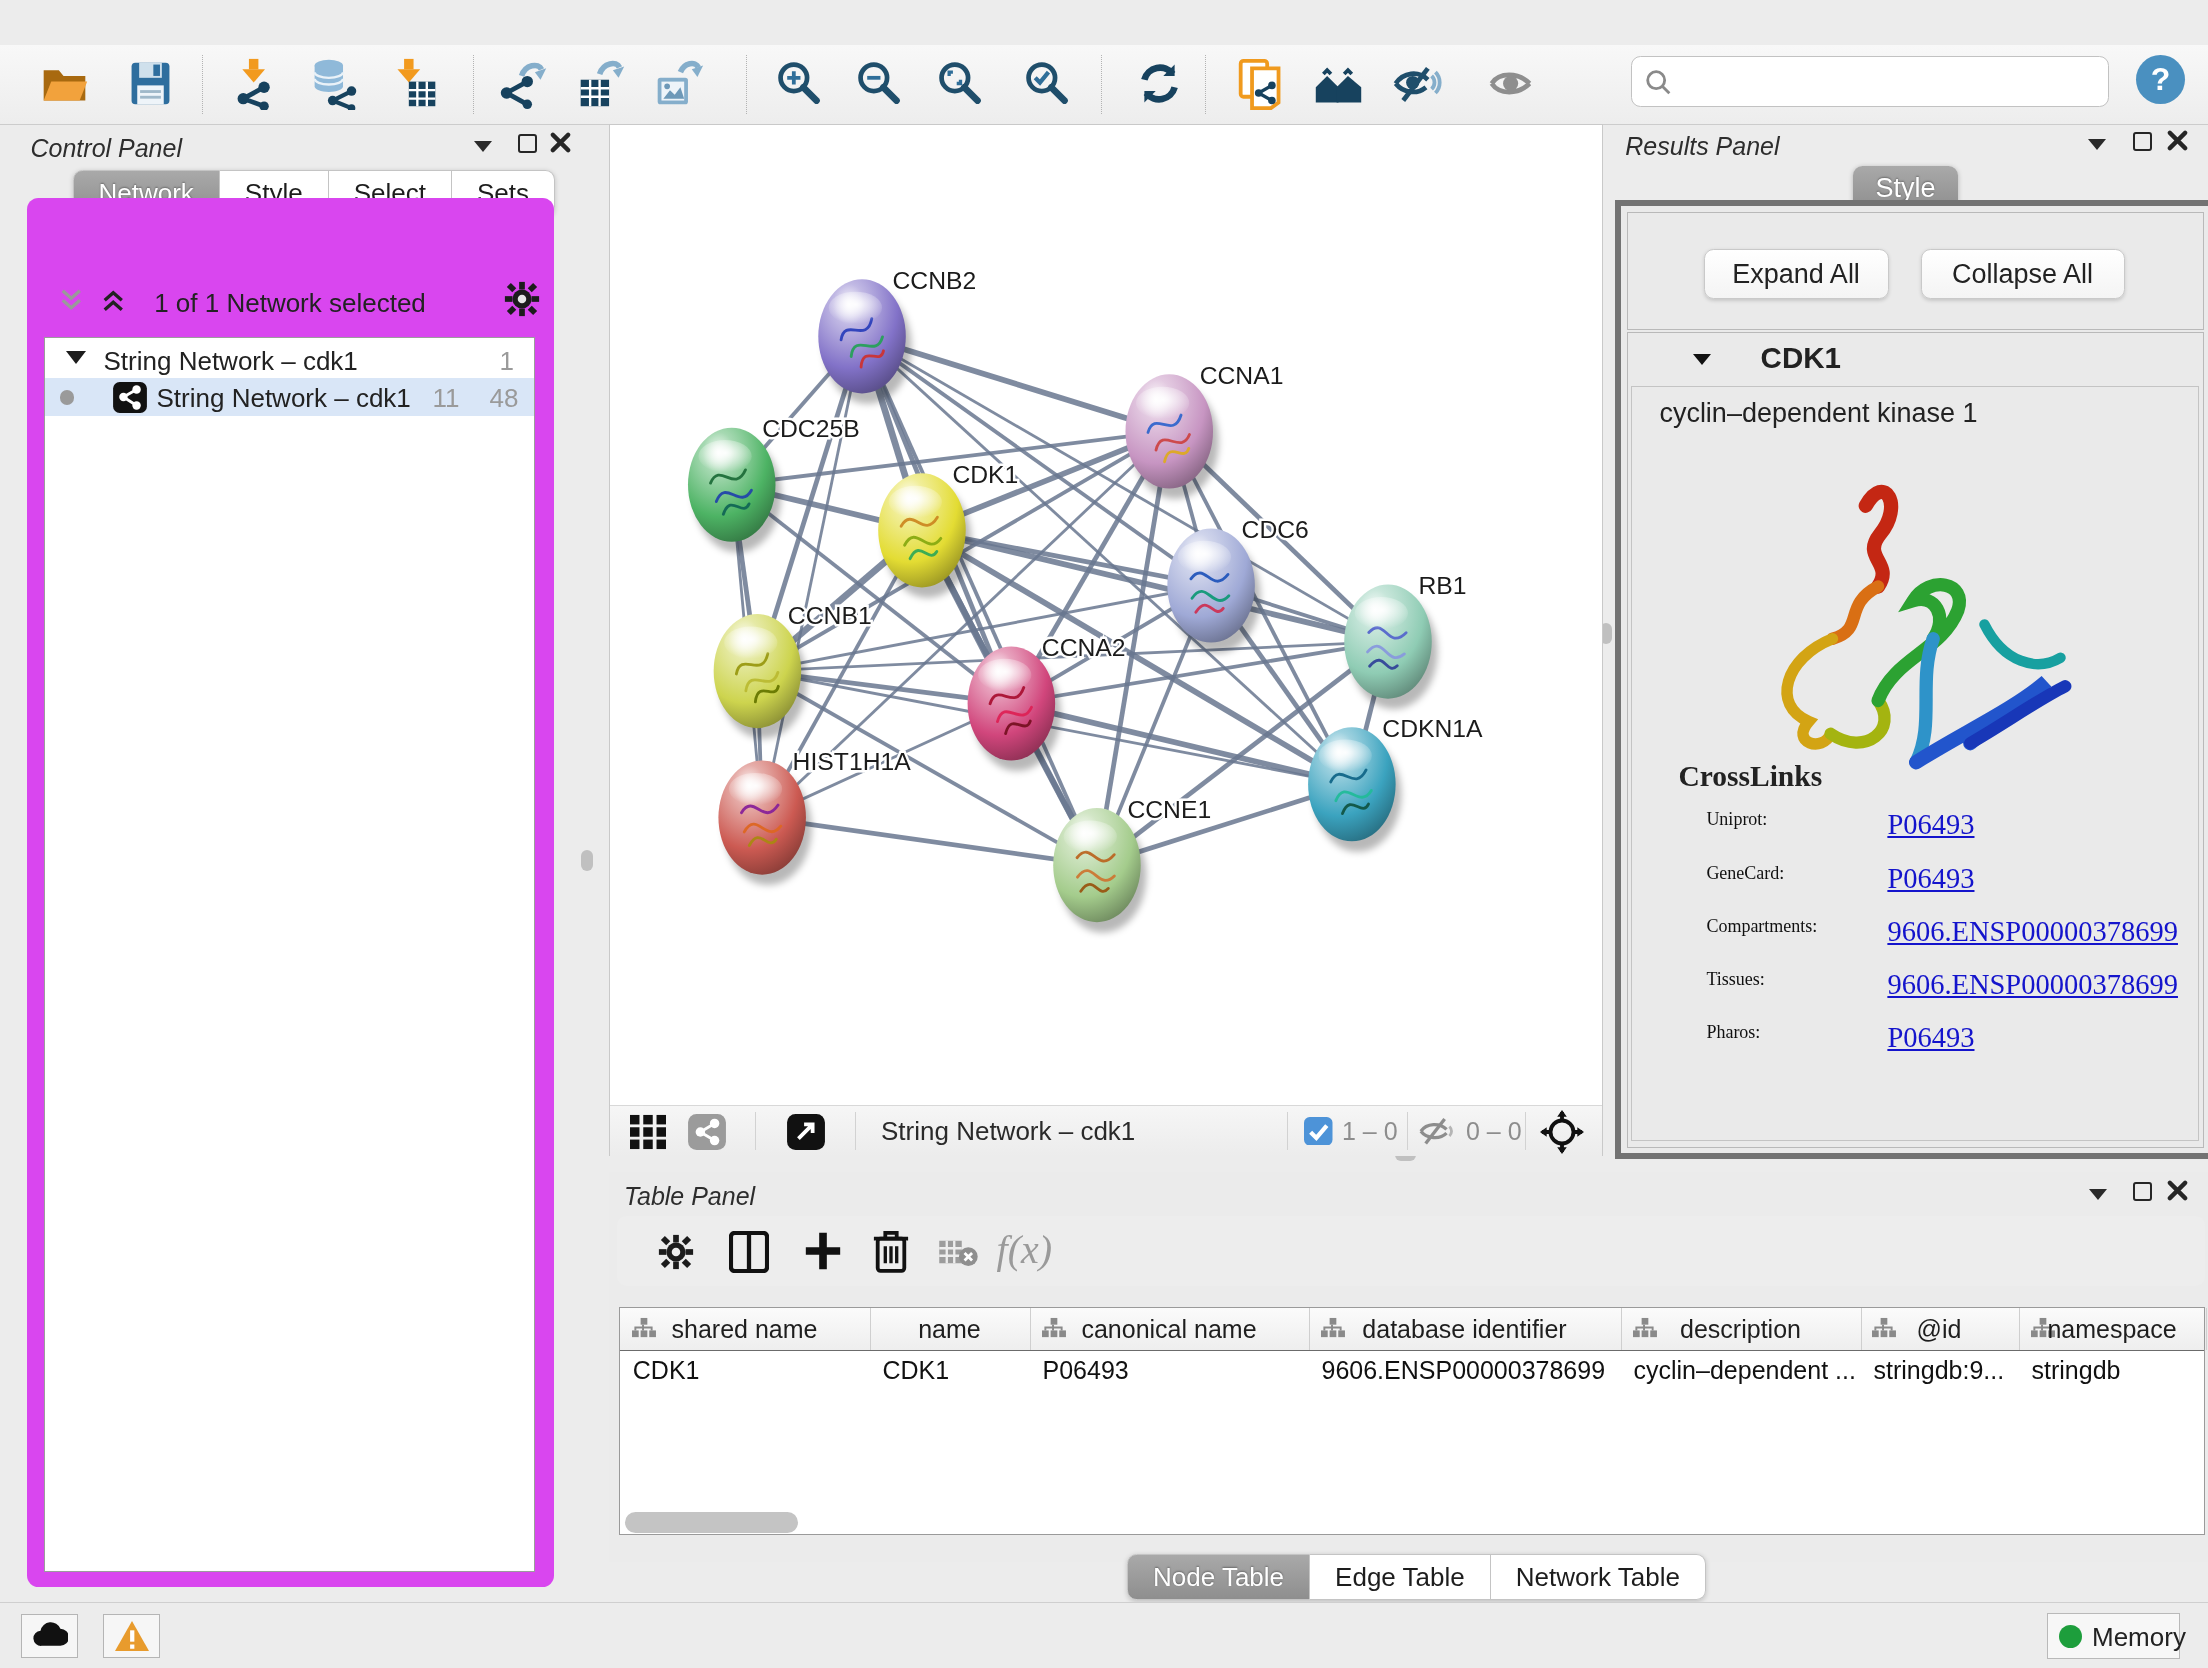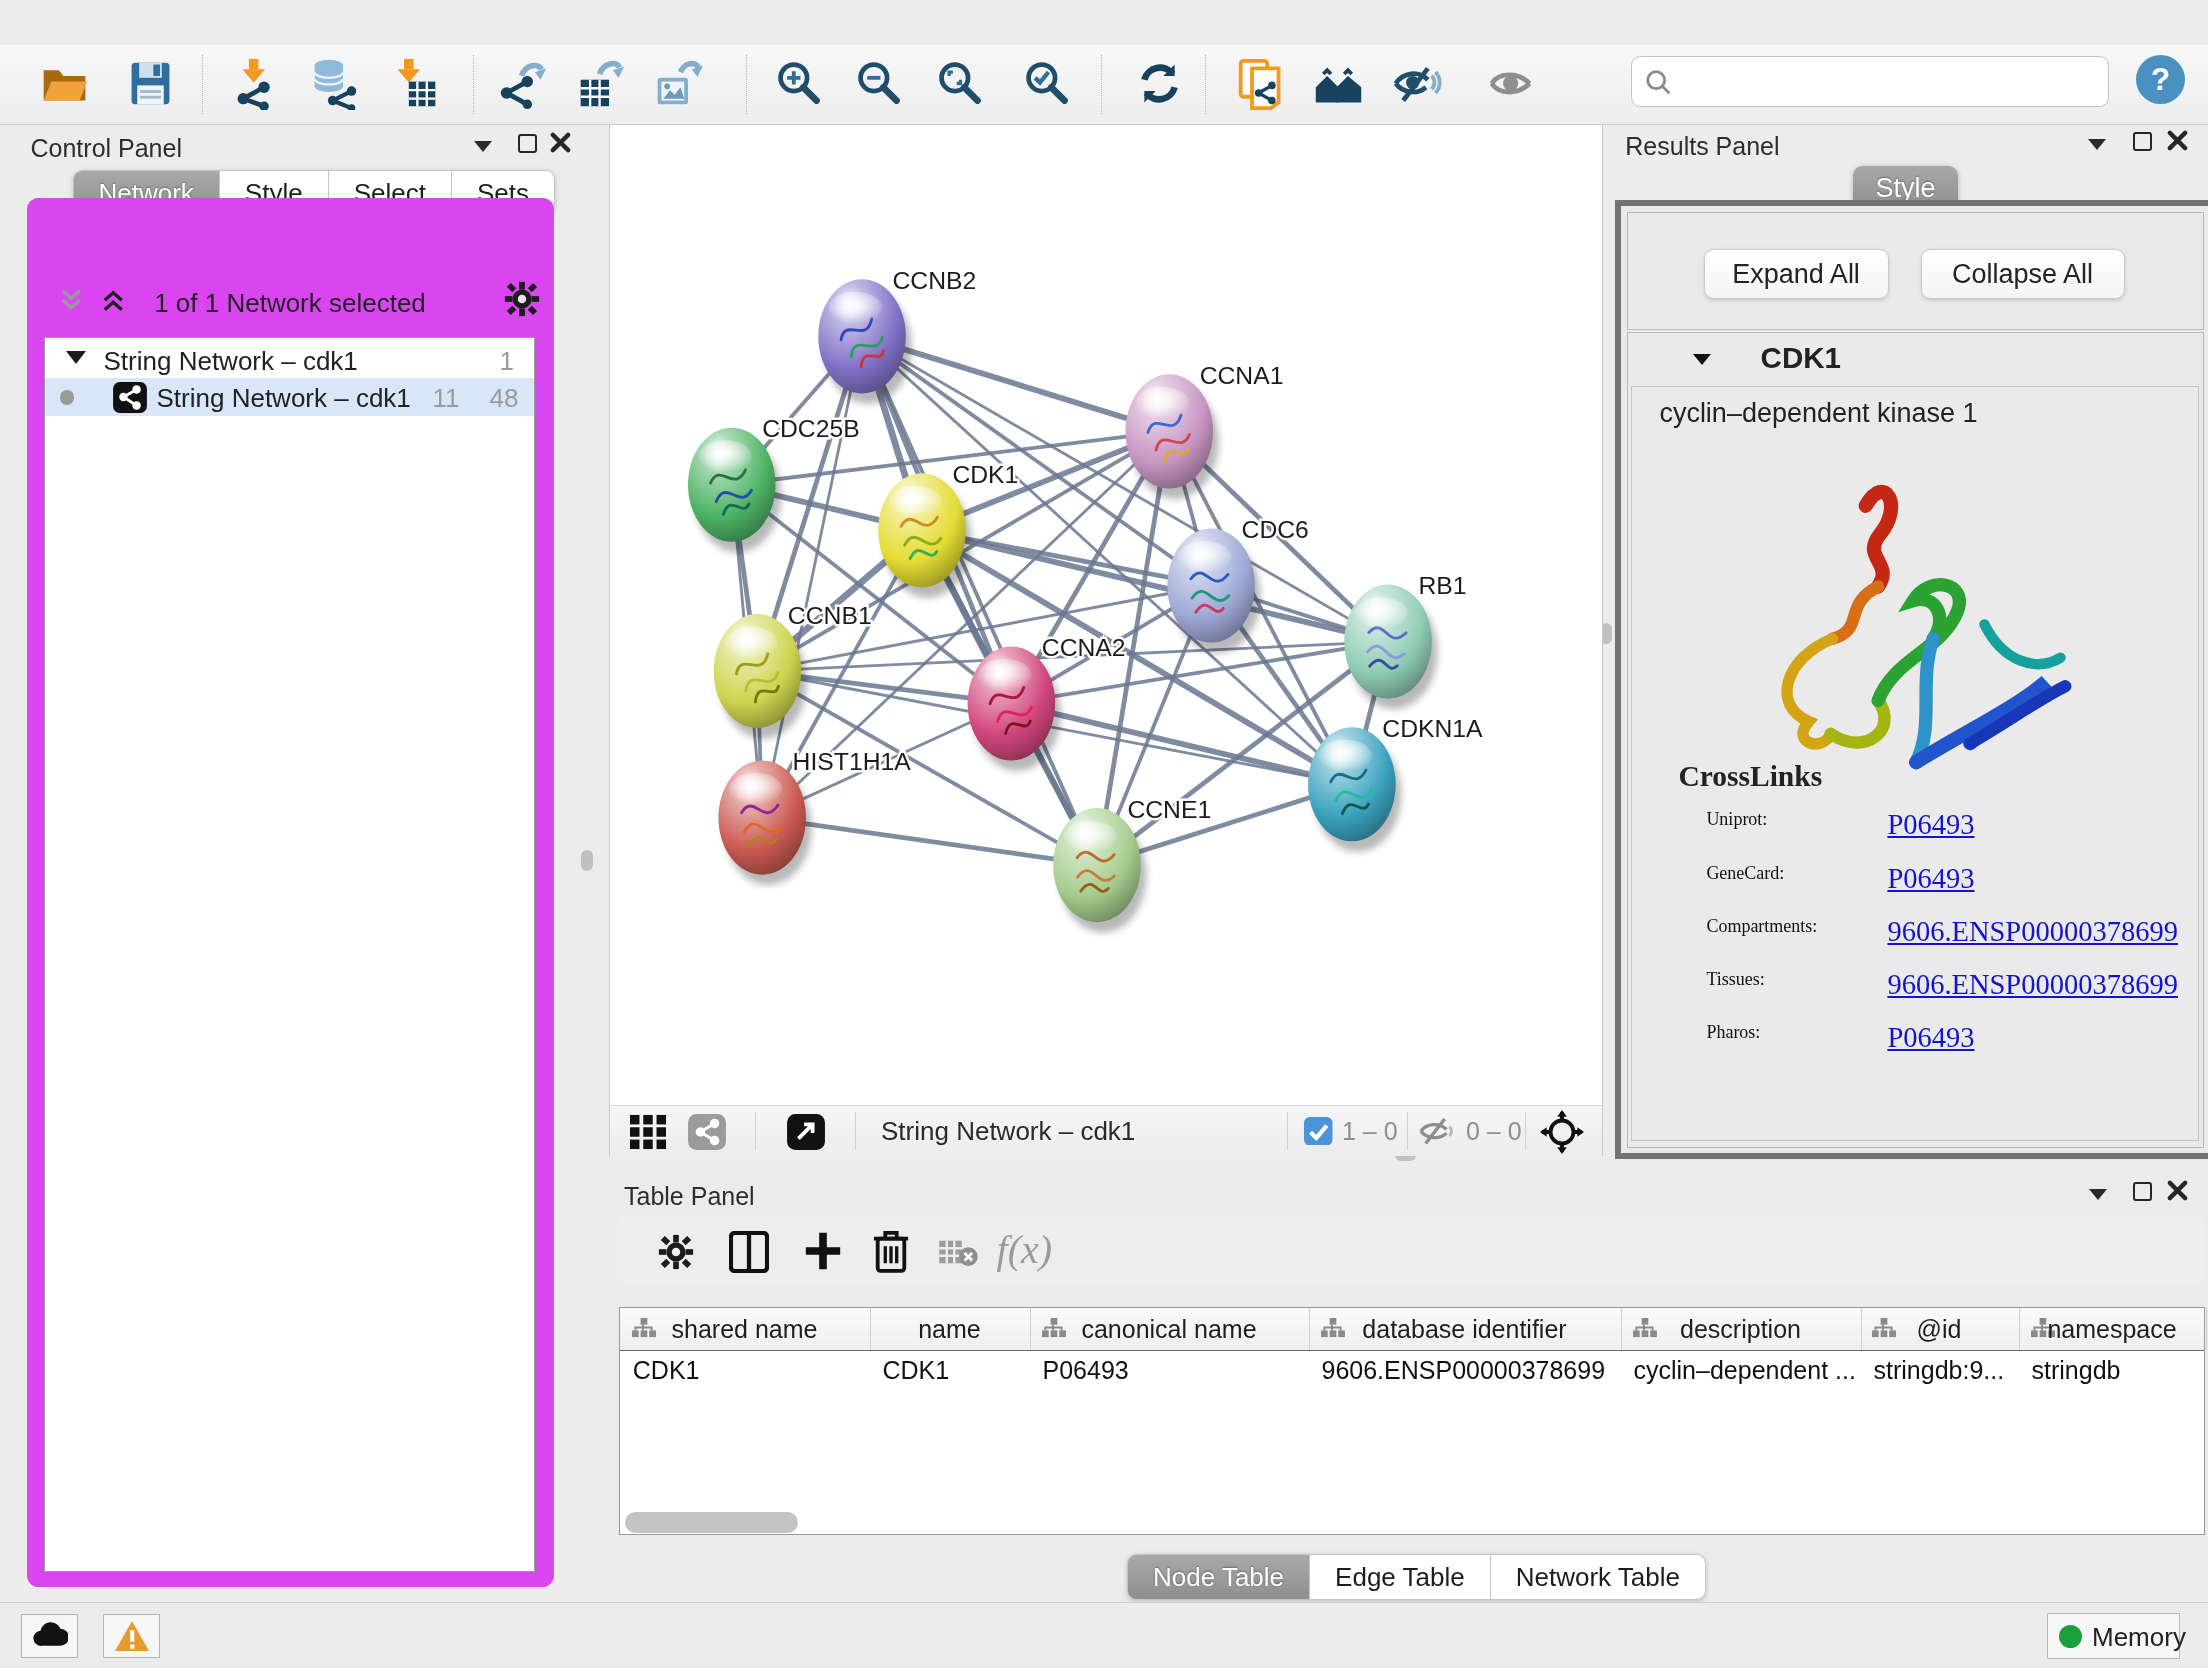--- a/index.html
+++ b/index.html
@@ -18,21 +18,21 @@
     background:linear-gradient(#f8f8f8,#ededed);border-bottom:1px solid #cccccc;}
   .tbi{position:absolute;top:12.4px;width:53px;height:53px;}
   .tbsep{position:absolute;top:9.5px;height:59px;border-left:1.9px dotted #b3b3b3;}
   .searchbox{position:absolute;left:1631px;top:11.4px;width:476px;height:49px;
     background:#fff;border:1.9px solid #c2c2c2;border-radius:9.5px;}
   .searchbox input{position:absolute;left:53px;top:3.8px;width:409px;height:38px;border:none;
     outline:none;font-size:25px;background:transparent;}
   .helpbtn{position:absolute;left:2136px;top:9.5px;width:49px;height:49px;border-radius:50%;
     background:#4a90c0;color:#fff;font-weight:bold;font-size:32px;text-align:center;line-height:49px;}
   
-  .dock-title{font-size:25px;color:#2d2d2d;}
+  .dock-title{font-size:25px;color:#2d2d2d;font-style:italic;}
   .dh-tri{width:0;height:0;border-left:9.5px solid transparent;border-right:9.5px solid transparent;
     border-top:11.4px solid #2a2a2a;display:inline-block;}
   .dh-sq{width:15px;height:15px;border:2.9px solid #262626;border-radius:2.9px;display:inline-block;}
   
   .seg{position:absolute;display:flex;box-shadow:0 1.9px 4.8px rgba(0,0,0,.18);border-radius:9.5px;}
   .seg-btn{height:44px;line-height:44px;padding:0 25px;background:#fff;font-size:26px;
     border:1px solid #c4c4c4;border-left:none;color:#1d1d1d;}
   .seg-btn:first-child{border-left:1px solid #c4c4c4;border-radius:9.5px 0 0 9.5px;}
   .seg-btn:last-child{border-radius:0 9.5px 9.5px 0;}
   .seg-btn.active{background:linear-gradient(#a9a9a9,#8e8e8e);color:#fff;

